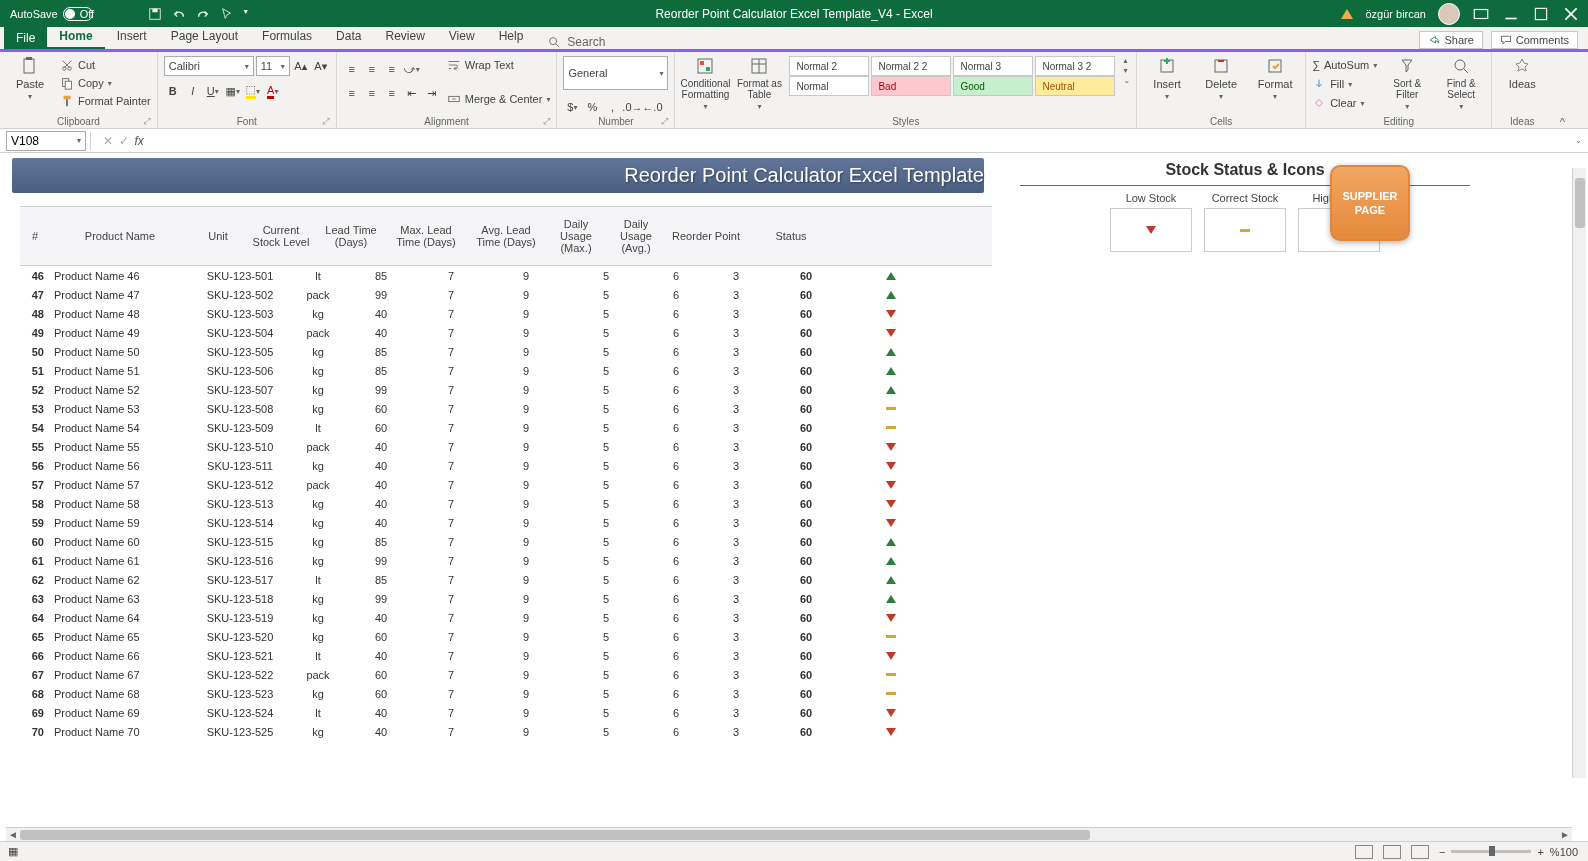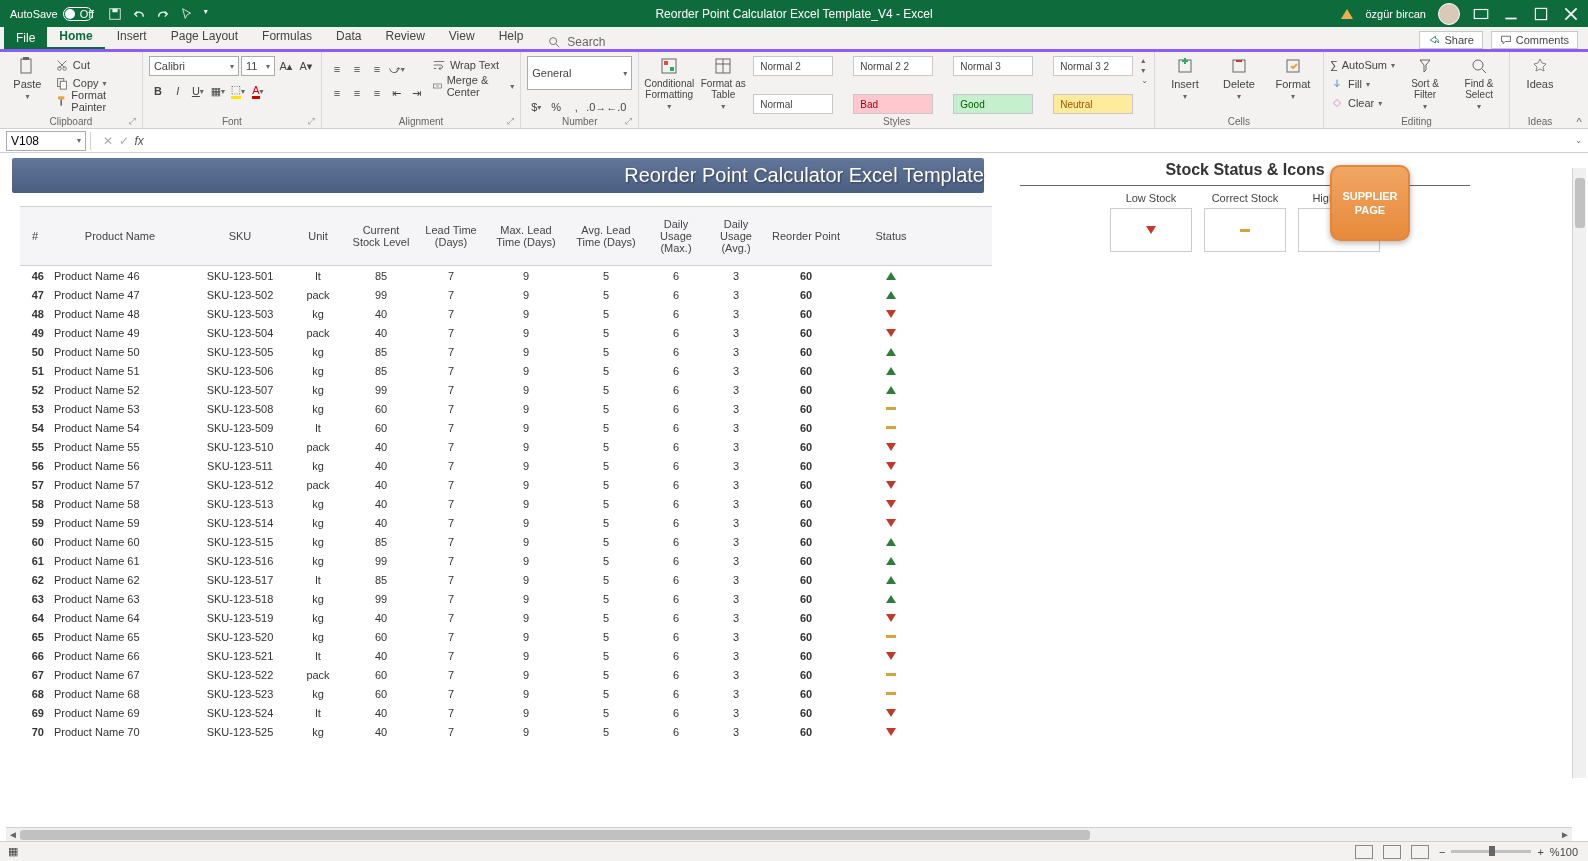--- a/index.html
+++ b/index.html
@@ -1,19 +1,19 @@
 <!DOCTYPE html>
 <html><head>
 <meta charset="utf-8">
 <style>
 * { margin:0; padding:0; box-sizing:border-box; font-family:"Segoe UI",Arial,sans-serif; }
 body { background:#fff; overflow:hidden; width:1588px; height:861px; position:relative; font-size:12px; }
 
 
-.titlebar { height:27px; background:#0e6b3c; display:flex; align-items:center; color:#fff; font-size:11px; }
+.titlebar { height:27px; background:#0e6b3c; display:flex; align-items:center; color:#fff; font-size:11px;gap:40px; }
 .titlebar .autosave { margin-left:10px; display:flex; align-items:center; gap:5px; }
 .titlebar .toggle { width:30px; height:14px; border:1px solid #fff; border-radius:7px; display:flex; align-items:center; padding:0 2px; font-size:11px; position:relative; }
 .titlebar .toggle::before { content:""; width:10px; height:10px; background:#fff; border-radius:50%; position:absolute; left:1px; }
 .titlebar .toggle span{ margin-left:14px; }
 .qat { display:flex; gap:10px; margin-left:15px; }
 .qat .icon { width:14px; height:14px; opacity:.9; }
 .titlecenter { position:absolute; left:50%; transform:translateX(-50%); font-size:12px; }
 .titleright { margin-left:auto; display:flex; align-items:center; gap:12px; margin-right:8px; }
 .avatar { width:22px; height:22px; border-radius:50%; background:#d8c9b8; border:1px solid #fff; }
 .winbtn { width:18px; height:18px; display:flex; align-items:center; justify-content:center; }
@@ -283,21 +283,21 @@
           <div class="mini">⤻<span class="caret">▾</span></div>
         </div>
         <div class="btnrow">
           <div class="mini">≡</div>
           <div class="mini">≡</div>
           <div class="mini">≡</div>
           <div class="mini">⇤</div>
           <div class="mini">⇥</div>
         </div>
       </div>
-      <div style="display:flex;flex-direction:column;gap:3px;">
+      <div style="display:flex;flex-direction:column;gap:16px;">
         <div class="miniitem">
             <svg class="iconbox" viewBox="0 0 16 16">
               <path d="M2 4h12M2 8h8a2 2 0 0 1 0 4H8m0 0l2-2m-2 2l2 2M2 12h3" fill="none" stroke="#666"></path>
             </svg>
             <span>Wrap Text</span>
           </div>
         <div class="miniitem">
             <svg class="iconbox" viewBox="0 0 16 16">
               <rect x="2" y="5" width="12" height="6" fill="none" stroke="#666"></rect>
               <line x1="6" y1="8" x2="10" y2="8" stroke="#666"></line>
@@ -340,21 +340,21 @@
         </div>
       <div class="bigbtn">
           <svg class="icon" viewBox="0 0 20 20">
             <rect x="3" y="3" width="14" height="14" fill="none" stroke="#666"></rect>
             <line x1="3" y1="8" x2="17" y2="8" stroke="#666"></line>
             <line x1="10" y1="3" x2="10" y2="17" stroke="#666"></line>
           </svg>
           <span style="font-size:10px;text-align:center;">Format as Table</span>
           <span class="caret">▾</span>
         </div>
-      <div id="styles-gallery" style="display:grid;grid-template-columns:repeat(4,82px);gap:18px;">
+      <div id="styles-gallery" style="display:grid;grid-template-columns:repeat(4,82px);gap:0;">
           <div class="stylecell ">Normal 2</div>
           <div class="stylecell ">Normal 2 2</div>
           <div class="stylecell ">Normal 3</div>
           <div class="stylecell ">Normal 3 2</div>
           <div class="stylecell ">Normal</div>
           <div class="stylecell bad">Bad</div>
           <div class="stylecell good">Good</div>
           <div class="stylecell neutral">Neutral</div>
         </div>
       <div style="display:flex;flex-direction:column;justify-content:center;gap:1px;color:#888;">
@@ -463,21 +463,20 @@
   <div class="formula"></div>
   <span class="caret" style="margin-right:6px;">⌄</span>
 </div>
 
 <div class="sheet">
   <div class="banner">Reorder Point Calculator Excel Template</div>
   <div class="tablewrap">
     <div class="headrow">
       <div class="colnum">#</div>
       <div class="colname">Product Name</div>
-      <div class="colsku">SKU</div>
       <div class="colunit">Unit</div>
       <div class="colcurr">Current Stock Level</div>
       <div class="collead">Lead Time (Days)</div>
       <div class="colmax">Max. Lead Time (Days)</div>
       <div class="colavg">Avg. Lead Time (Days)</div>
       <div class="coldmax">Daily Usage (Max.)</div>
       <div class="coldavg">Daily Usage (Avg.)</div>
       <div class="colreord">Reorder Point</div>
       <div class="colstat">Status</div>
     </div>

